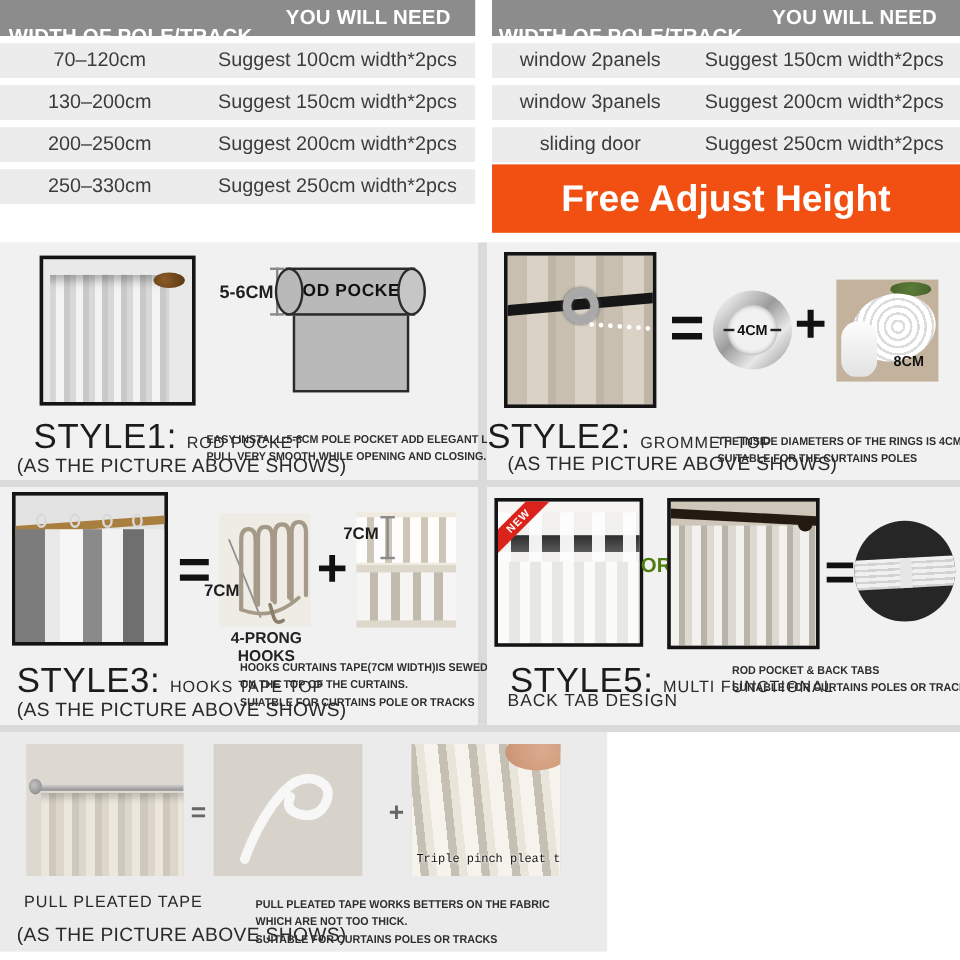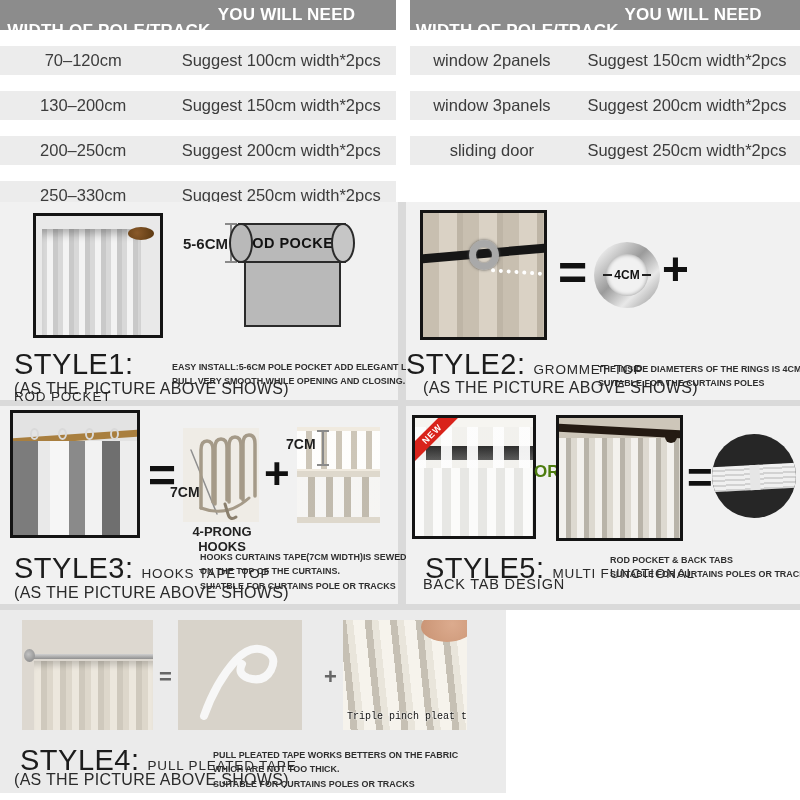--- a/index.html
+++ b/index.html
@@ -9,22 +9,22 @@
     background:#ffffff; font-family:"Liberation Sans","DejaVu Sans",sans-serif; color:#222;
   }
 
   
   .size-table { position:absolute; top:0; }
   .t-left  { left:0;   width:396px; }
   .t-right { left:410px; width:390px; }
   .t-head { height:30px; background:#8c8c8c; color:#fff; font-weight:bold;
             font-size:17px; letter-spacing:0.2px; display:flex; align-items:center; }
   .t-head .h1 { width:55%; text-align:center;margin-top:32px; }
-  .t-head .h2 { width:45%; text-align:left; }
-  .t-row { height:29px; margin-top:16px; background:#ececec; display:flex;
+  .t-head .h2 { width:45%; text-align:center; }
+  .t-row { height:29px; margin-top:6px; background:#ececec; display:flex;
            align-items:center; font-size:16.5px; color:#3c3c3c; }
   .t-row .c1 { width:42%; text-align:center; }
   .t-row .c2 { width:58%; text-align:center; }
   .banner { position:absolute; left:410px; top:137px; width:390px; height:57px;
             background:#f25012; color:#fff; font-size:31px; font-weight:bold;
             display:flex; align-items:center; justify-content:center; }
 
   
   .divider { position:absolute; background:#dadada; }
   .div-h1 { left:0; top:400px; width:800px; height:6px; }
@@ -212,37 +212,38 @@
     </div>
     <div class="t-row">
       <span class="c1">window 3panels</span>
       <span class="c2">Suggest 200cm width*2pcs</span>
     </div>
     <div class="t-row">
       <span class="c1">sliding door</span>
       <span class="c2">Suggest 250cm width*2pcs</span>
     </div>
   </div>
+  <div class="banner">Free Adjust Height</div>
 
   <div class="divider div-h1"></div>
   <div class="divider div-h2"></div>
   <div class="divider div-v"></div>
 
   <div class="panel p1">
     <div class="photo-frame s1-photo">
       <div class="s1-curtain"></div>
       <div class="s1-finial"></div>
     </div>
     <div class="s1-measure-label">5-6CM</div>
     <div class="vline s1-vline"></div>
     <div class="s1-cyl">
       <span>ROD POCKET</span>
     </div>
     <div class="s1-sq"></div>
-    <div class="title-row" style="left:14px; top:146px;flex-direction:column;">
+    <div class="title-row" style="left:28px; top:146px;">
       <span class="s-title">STYLE1:</span>
       <span class="s-sub">ROD POCKET</span>
     </div>
     <div class="s-note" style="left:14px; top:178px;">(AS THE PICTURE ABOVE SHOWS)</div>
     <div class="s-desc" style="left:172px; top:158px;">EASY INSTALL:5-6CM POLE POCKET ADD ELEGANT LOOK
 PULL VERY SMOOTH WHILE OPENING AND CLOSING.</div>
   </div>
 
   <div class="panel p2">
     <div class="photo-frame s2-photo">
@@ -250,20 +251,26 @@
       <div class="s2-grommet"></div>
       <div class="s2-dots"></div>
     </div>
     <div class="eq-sign s2-eq">=</div>
     <div class="s2-ring">
       <div class="s2-ring-inner">
         <span class="ring-label">4CM</span>
       </div>
     </div>
     <div class="eq-sign s2-plus">+</div>
+    <div class="s2-roll">
+      <div class="s2-roll-leaf"></div>
+      <div class="s2-roll-coil"></div>
+      <div class="s2-roll-end"></div>
+      <div class="s2-roll-label">8CM</div>
+    </div>
     <div class="title-row" style="left:0; top:146px;">
       <span class="s-title">STYLE2:</span>
       <span class="s-sub">GROMMET TOP</span>
     </div>
     <div class="s-note" style="left:17px; top:177px;">(AS THE PICTURE ABOVE SHOWS)</div>
     <div class="s-desc" style="left:192px; top:160px;">THE INSIDE DIAMETERS OF THE RINGS IS 4CM.
 SUITABLE FOR THE CURTAINS POLES</div>
   </div>
 
   <div class="panel p3">
@@ -344,21 +351,20 @@
         <path d="M26 96 Q38 62 58 40 Q72 25 86 30 Q100 36 93 50 Q86 63 70 58 Q59 54 64 44" stroke="#f7f7f7" stroke-width="8"></path>
       </svg>
     </div>
     <div class="eq-sign s4-plus">+</div>
     <div class="s4-photo s4-photoC">
       <div class="s4-tubes"></div>
       <div class="s4-hand"></div>
       <div class="s4-caption">Triple pinch pleat tape</div>
     </div>
     <div class="title-row" style="left:20px; top:134px;">
-      <span class="s-title">STYLE4:</span>
       <span class="s-sub">PULL PLEATED TAPE</span>
     </div>
     <div class="s-note" style="left:14px; top:161px;">(AS THE PICTURE ABOVE SHOWS)</div>
     <div class="s-desc" style="left:213px; top:138px;">PULL PLEATED TAPE WORKS BETTERS ON THE FABRIC
 WHICH ARE NOT TOO THICK.
 SUITABLE FOR CURTAINS POLES OR TRACKS</div>
   </div>
 
 
 </div>

